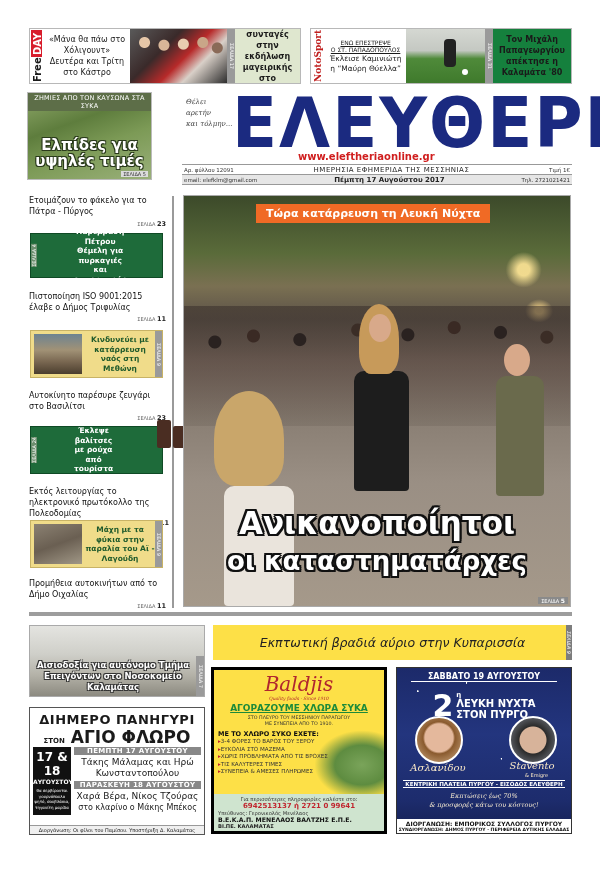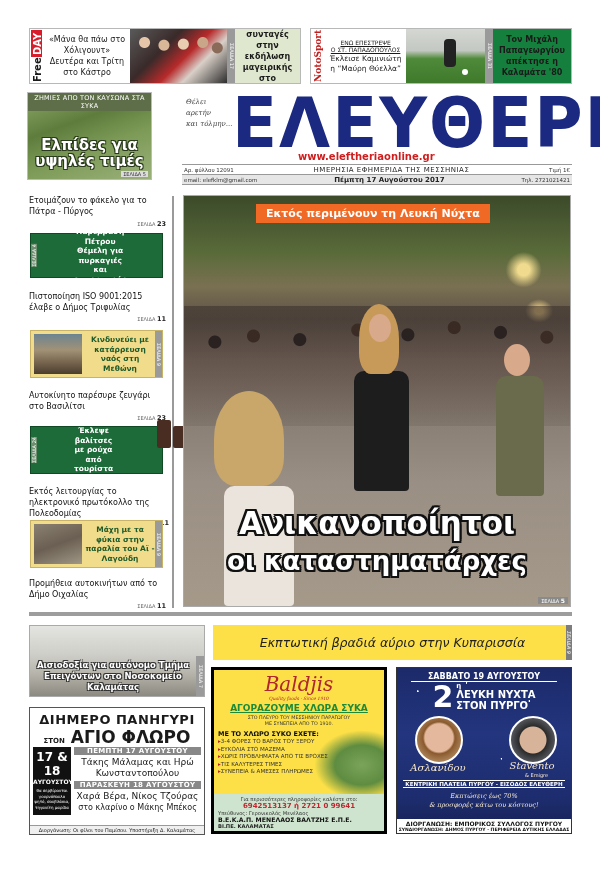--- a/index.html
+++ b/index.html
@@ -260,21 +260,21 @@
   <div class="crowd"></div>
 
   <div class="figure-a" style="left:170px; top:175px; width:55px; height:120px;"></div>
   <div class="hair" style="left:175px; top:108px; width:40px; height:70px;"></div>
   <div class="skin" style="left:185px; top:118px; width:22px; height:28px;"></div>
   <div class="figure-a" style="left:312px; top:180px; width:48px; height:120px; background:#6a6a4c;"></div>
   <div class="skin" style="left:320px; top:148px; width:26px; height:32px;"></div>
   <div class="hair" style="left:30px; top:195px; width:70px; height:95px; background:#c9a66a;"></div>
   <div class="figure-a" style="left:40px; top:290px; width:70px; height:120px; background:#eae4dc;"></div>
 
-  <div class="abs kicker" style="left:72px; top:8px;">Εκτός περιμένουν τη Λευκή Νύχτα</div>
+  <div class="abs kicker" style="left:72px; top:8px;">Τώρα κατάρρευση τη Λευκή Νύχτα</div>
   <div class="abs big-head h1" style="left:0; right:0; top:310px;">Ανικανοποίητοι</div>
   <div class="abs big-head h2" style="left:0; right:0; top:348px;">οι καταστηματάρχες</div>
   <div class="abs page-tag" style="right:2px; bottom:2px;"><span>ΣΕΛΙΔΑ</span> <b>5</b></div>
 </div>
 
 <div class="abs hrule-thick" style="left:29px; top:612px; width:543px;"></div>
 
 <div class="abs hospital" style="left:29px; top:625px; width:176px; height:72px;">
   <div class="txt">Αισιοδοξία για αυτόνομο Τμήμα Επειγόντων στο Νοσοκομείο Καλαμάτας</div>
   <div class="pagestrip" style="position:absolute; right:0; top:30px; bottom:0;">ΣΕΛΙΔΑ 7</div>
@@ -326,21 +326,21 @@
     <div class="l1">Για περισσότερες πληροφορίες καλέστε στο:</div>
     <div class="phones">6942513137 ή 2721 0 99641</div>
     <div class="l3">Υπεύθυνος: Γερονικολός Μενέλαος</div>
     <div class="l4">Β.Ε.Κ.Α.Π. ΜΕΝΕΛΑΟΣ ΒΑΛΤΖΗΣ Ε.Π.Ε.</div>
     <div class="l5">ΒΙ.ΠΕ. ΚΑΛΑΜΑΤΑΣ</div>
   </div>
 </div>
 
 <div class="abs lefki" style="left:396px; top:667px; width:176px; height:167px;">
   <div class="stars"></div>
-  <div class="date" style="margin:4px 14px 0 14px; position:relative;">ΣΑΒΒΑΤΟ 19 ΑΥΓΟΥΣΤΟΥ</div>
+  <div class="date" style="margin:4px 14px 9px 14px; position:relative;">ΣΑΒΒΑΤΟ 19 ΑΥΓΟΥΣΤΟΥ</div>
   <div style="display:flex; justify-content:center; align-items:center; gap:3px; position:relative;">
     <span class="num">2</span>
     <div>
       <div style="font-size:7px; font-weight:bold; line-height:6px;">η</div>
       <div class="ttl">ΛΕΥΚΗ ΝΥΧΤΑ</div>
       <div class="ttl">ΣΤΟΝ ΠΥΡΓΟ</div>
     </div>
   </div>
   <div class="abs circle c1" style="left:18px; top:48px; width:48px; height:48px;"></div>
   <div class="abs circle c2" style="left:112px; top:48px; width:48px; height:48px;"></div>

